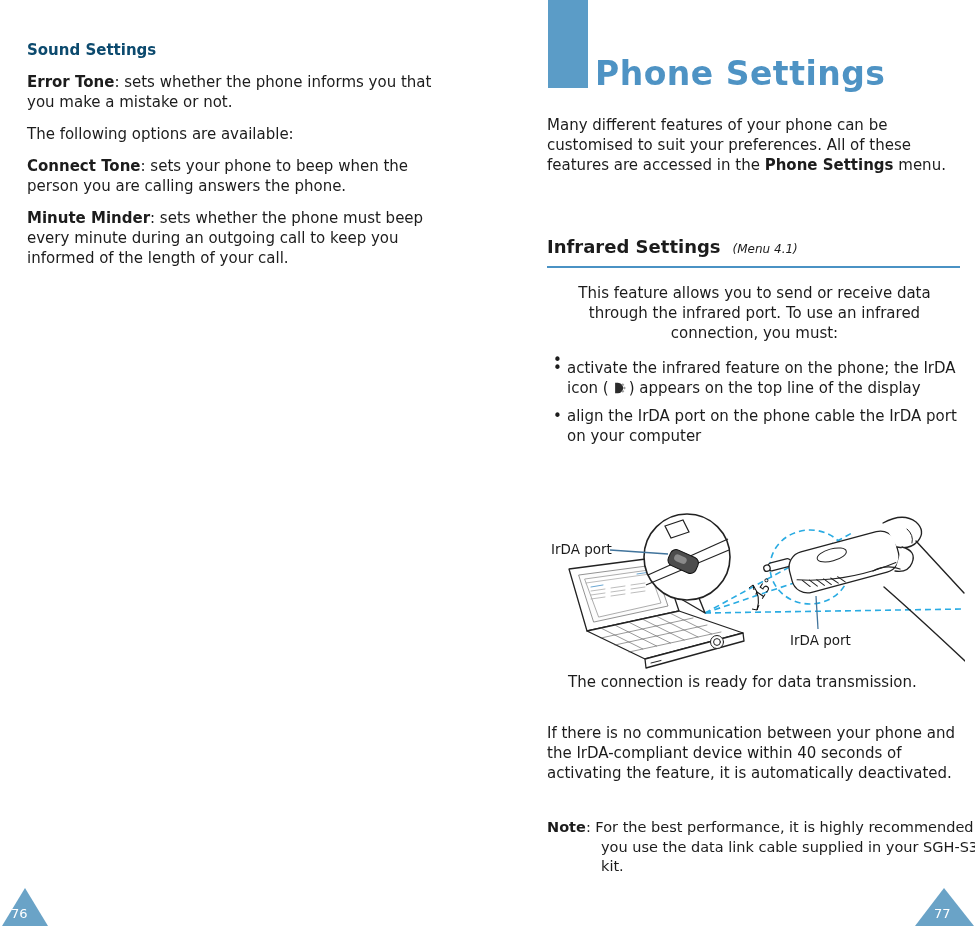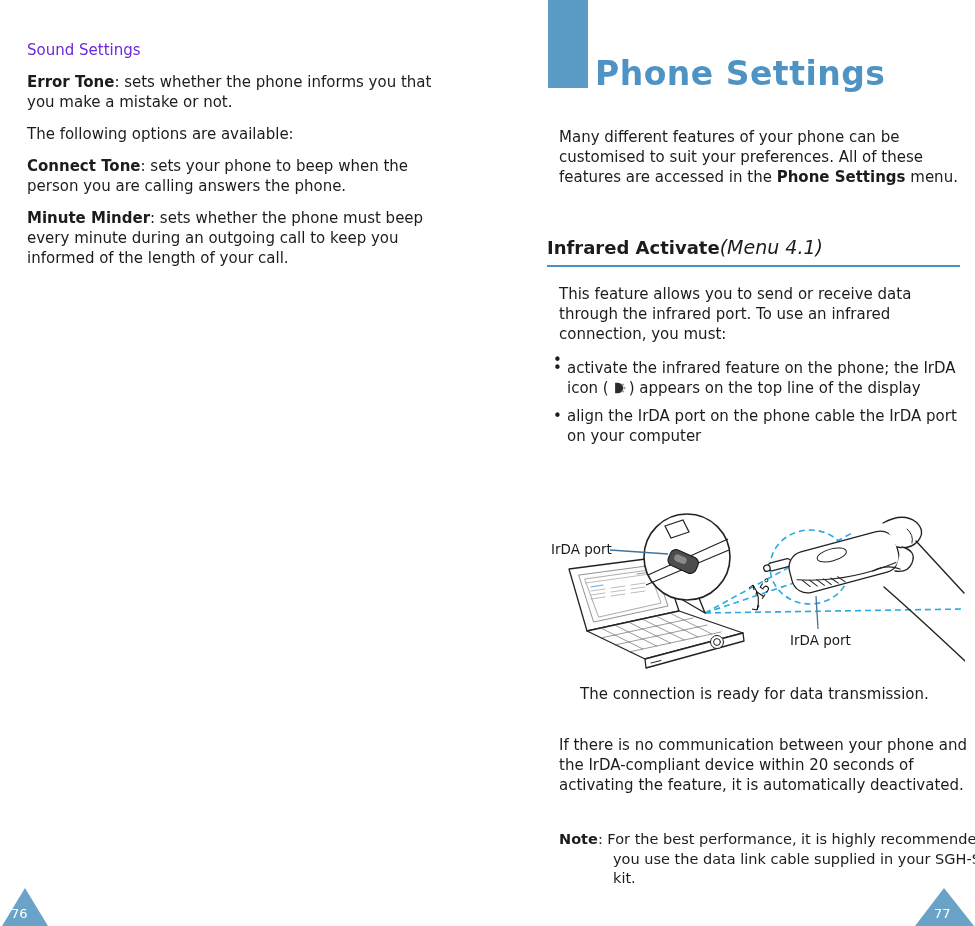--- a/index.html
+++ b/index.html
@@ -2,33 +2,33 @@
 <html><head>
 <meta charset="utf-8">
 <style>
   html,body{margin:0;padding:0;background:#fff;}
   .sheet{
     position:relative;width:975px;height:926px;background:#ffffff;overflow:hidden;
     font-family:"DejaVu Sans","Liberation Sans",sans-serif;color:#1c1c1c;
   }
   
   .page-left{position:absolute;left:27px;top:40px;width:421px;}
-  .running-header{margin:0 0 35px 0;font-size:15px;font-weight:normal;color:#6d28d9;}
+  .running-header{margin:0 0 35px 0;font-size:15px;font-weight:bold;color:#0c4a6e;}
   .page-left p{margin:0 0 12px 0;font-size:15px;line-height:20px;}
   
   .page-right{position:absolute;left:547px;top:0;width:418px;height:698px;}
   .accent-square{position:absolute;left:1px;top:0;width:40px;height:88px;background:#5b9cc7;}
   .chapter-title{position:absolute;left:48px;top:57px;margin:0;font-size:33px;line-height:34px;
     font-weight:bold;color:#4e93c4;letter-spacing:.5px;white-space:nowrap;}
-  .p-abs{position:absolute;left:0;width:415px;margin:12px;font-size:15px;line-height:20px;}
+  .p-abs{position:absolute;left:0;width:415px;margin:0;font-size:15px;line-height:20px;}
   .p-intro{top:115px;}
   .section-head{position:absolute;left:0;top:236px;width:413px;margin:0;padding-bottom:6px;
     border-bottom:2px solid #4a92c4;font-size:18px;line-height:22px;font-weight:bold;white-space:nowrap;}
-  .menu-ref{font-weight:normal;font-style:italic;font-size:19px;}
-  .p-body1{top:272px;}
+  .menu-ref{font-weight:normal;font-style:italic;font-size:12px;margin-left:12px;}
+  .p-body1{top:283px;text-align:center;}
   .bullet-list{position:absolute;left:0;top:350px;width:415px;margin:0;padding:0;list-style:none;}
   .bullet-list li{position:relative;margin:0 0 8px 0;padding-left:20px;font-size:15px;line-height:20px;}
   .bullet-list .marker{position:absolute;left:6px;top:0;}
   .irda-icon{display:inline-block;width:15px;height:14px;vertical-align:-2px;margin:0 2px 0 3px;}
   .caption{top:672px;left:21px;width:394px;}
   .p-body2{top:723px;}
   .note{top:818px;padding-left:54px;text-indent:-54px;font-size:14.5px;line-height:19.5px;}
   .illus{position:absolute;left:0;top:507px;width:418px;height:172px;}
   .illus text{font-family:"DejaVu Sans","Liberation Sans",sans-serif;}
   
@@ -49,21 +49,21 @@
     <p><b>Connect Tone</b><span>: sets your phone to beep when the person you are calling answers the phone.</span></p>
     <p><b>Minute Minder</b><span>: sets whether the phone must beep every minute during an outgoing call to keep you informed of the length of your call.</span></p>
   </div>
 
   <div class="page-right">
     <div class="accent-square"></div>
     <h1 class="chapter-title">Phone Settings</h1>
 
     <p class="p-abs p-intro"><span>Many different features of your phone can be customised to suit your preferences. All of these features are accessed in the </span><b>Phone Settings</b><span> menu.</span></p>
 
-    <h2 class="section-head"><span>Infrared Activate</span><span class="menu-ref">(Menu 4.1)</span></h2>
+    <h2 class="section-head"><span>Infrared Settings</span><span class="menu-ref">(Menu 4.1)</span></h2>
 
     <p class="p-abs p-body1">This feature allows you to send or receive data through the infrared port. To use an infrared connection, you must:</p>
 
     <ul class="bullet-list">
       <li><span class="marker">•</span></li>
       <li><span class="marker">•</span><span>activate the infrared feature on the phone; the IrDA icon (</span><span class="irda-icon"><svg viewBox="0 0 16 16" width="15" height="14">
               <path d="M3,2 L6.2,2 A6,6 0 0 1 6.2,14 L3,14 Z" fill="#2b2b2b"></path>
               <rect x="10.6" y="3.2" width="2.4" height="2.4" transform="rotate(45 11.8 4.4)" fill="#9a9a9a"></rect>
               <rect x="12.4" y="6.9" width="2.4" height="2.4" transform="rotate(45 13.6 8.1)" fill="#9a9a9a"></rect>
               <rect x="10.6" y="10.6" width="2.4" height="2.4" transform="rotate(45 11.8 11.8)" fill="#9a9a9a"></rect>
@@ -163,21 +163,21 @@
         </g>
       </g>
 
       <line x1="63" y1="43" x2="121" y2="47" stroke="#41749c" stroke-width="1.3"></line>
       <line x1="271" y1="122" x2="269" y2="89" stroke="#41749c" stroke-width="1.3"></line>
       <text x="4" y="47" font-size="13.5" fill="#1b1b1b">IrDA port</text>
       <text x="243" y="138" font-size="13.5" fill="#1b1b1b">IrDA port</text>
     </svg>
 
     <p class="p-abs caption">The connection is ready for data transmission.</p>
-    <p class="p-abs p-body2">If there is no communication between your phone and the IrDA-compliant device within 20 seconds of activating the feature, it is automatically deactivated.</p>
+    <p class="p-abs p-body2">If there is no communication between your phone and the IrDA-compliant device within 40 seconds of activating the feature, it is automatically deactivated.</p>
     <p class="p-abs note"><b>Note</b><span>: For the best performance, it is highly recommended that you use the data link cable supplied in your SGH-S300 kit.</span></p>
   </div>
 
   <svg class="tri tri-left" viewBox="0 0 70 38">
     <polygon points="25,0 48,38 2,38" fill="#6aa3c7"></polygon>
     <text x="11" y="30">76</text>
   </svg>
   <svg class="tri tri-right" viewBox="0 0 70 38">
     <polygon points="39,0 69,38 10,38" fill="#6aa3c7"></polygon>
     <text x="29" y="30">77</text>

